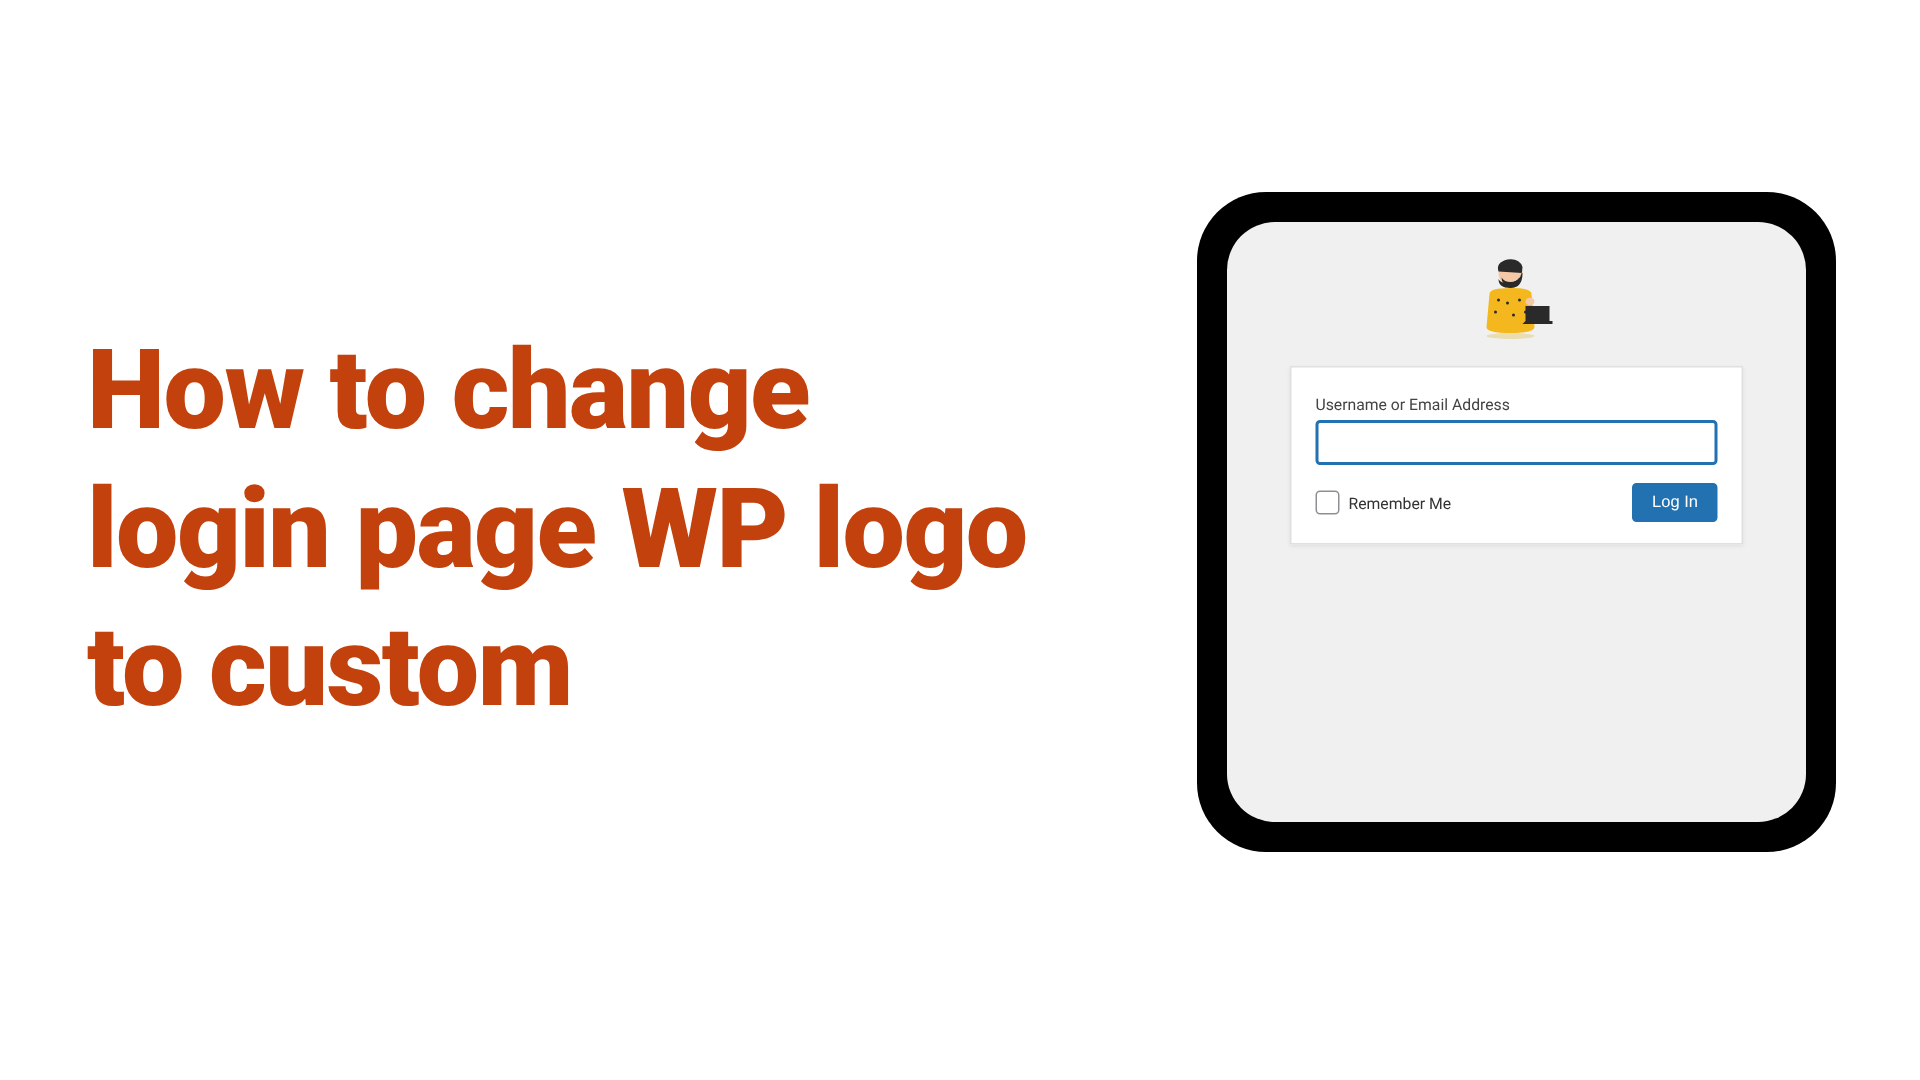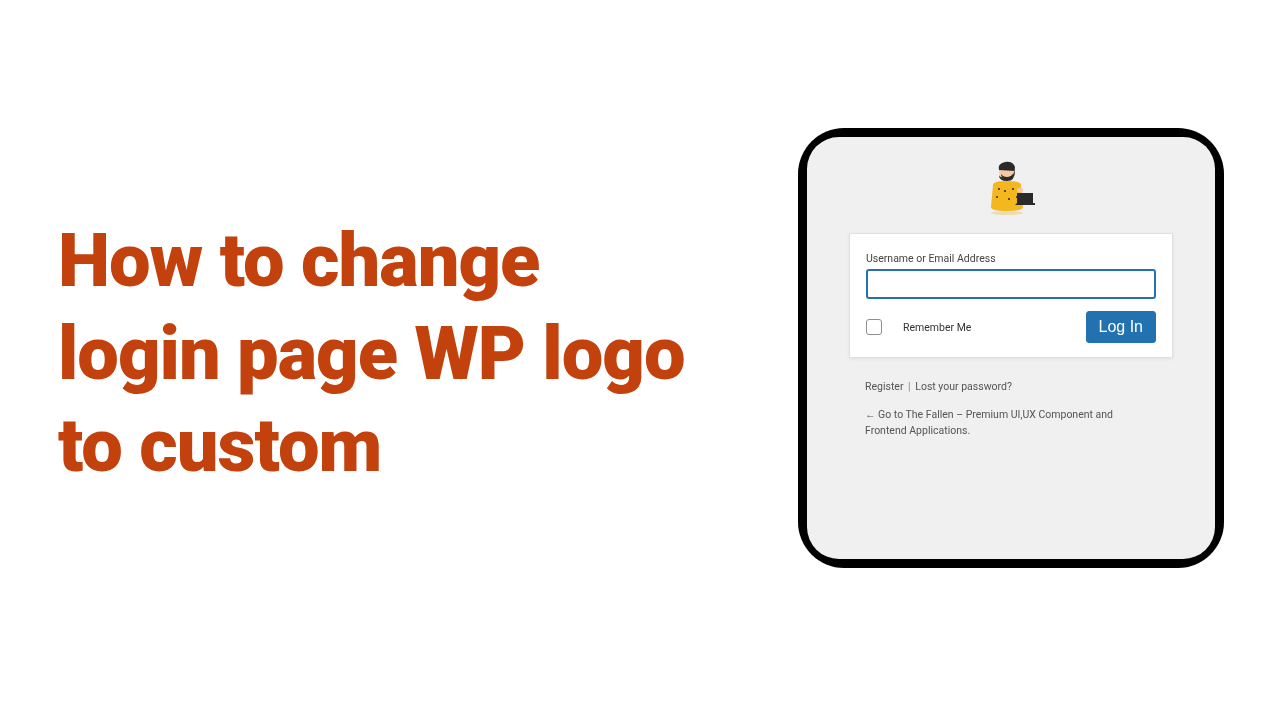--- a/index.html
+++ b/index.html
@@ -23,21 +23,21 @@
       letter-spacing: -1px;
     }
     .device-frame {
       position: absolute;
       right: 56px;
       top: 128px;
       width: 426px;
       height: 440px;
       background: #000;
       border-radius: 46px;
-      padding: 9px;
+      padding: 20px;
     }
     .device-screen {
       width: 100%;
       height: 100%;
       background: #f0f0f0;
       border-radius: 32px;
       padding: 16px 42px 20px 42px;
       display: flex;
       flex-direction: column;
       align-items: center;
@@ -85,40 +85,40 @@
       color: #2271b1;
     }
     .form-row {
       display: flex;
       justify-content: space-between;
       align-items: center;
     }
     .remember-wrap {
       display: flex;
       align-items: center;
-      gap: 21px;
+      gap: 6px;
     }
     .checkbox {
       width: 16px;
       height: 16px;
       border: 1px solid #8c8f94;
       border-radius: 3px;
       background: #fff;
     }
     .remember-label {
       font-size: 10.5px;
       color: #333;
     }
     .login-button {
       background: #2271b1;
       color: #fff;
       border: 1px solid #2271b1;
       border-radius: 3px;
       padding: 6px 12px;
-      font-size: 16px;
+      font-size: 11px;
       cursor: pointer;
     }
     .below-card {
       width: 100%;
       margin-top: 22px;
       padding-left: 16px;
       padding-right: 16px;
     }
     .link-row {
       font-size: 10.5px;
@@ -168,26 +168,15 @@
       </div>
       <div class="form-row">
         <div class="remember-wrap">
           <span class="checkbox"></span>
           <span class="remember-label">Remember Me</span>
         </div>
         <button class="login-button">Log In</button>
       </div>
     </div>
 
-    <div class="below-card">
-      <div class="link-row">
-        <a>Register</a>
-        <span class="divider">|</span>
-        <a>Lost your password?</a>
-      </div>
-      <div class="back-link">
-        <span>←</span>
-        <span>Go to The Fallen – Premium UI,UX Component and Frontend Applications.</span>
-      </div>
-    </div>
 
   </div>
 </div>
 
 </body></html>

